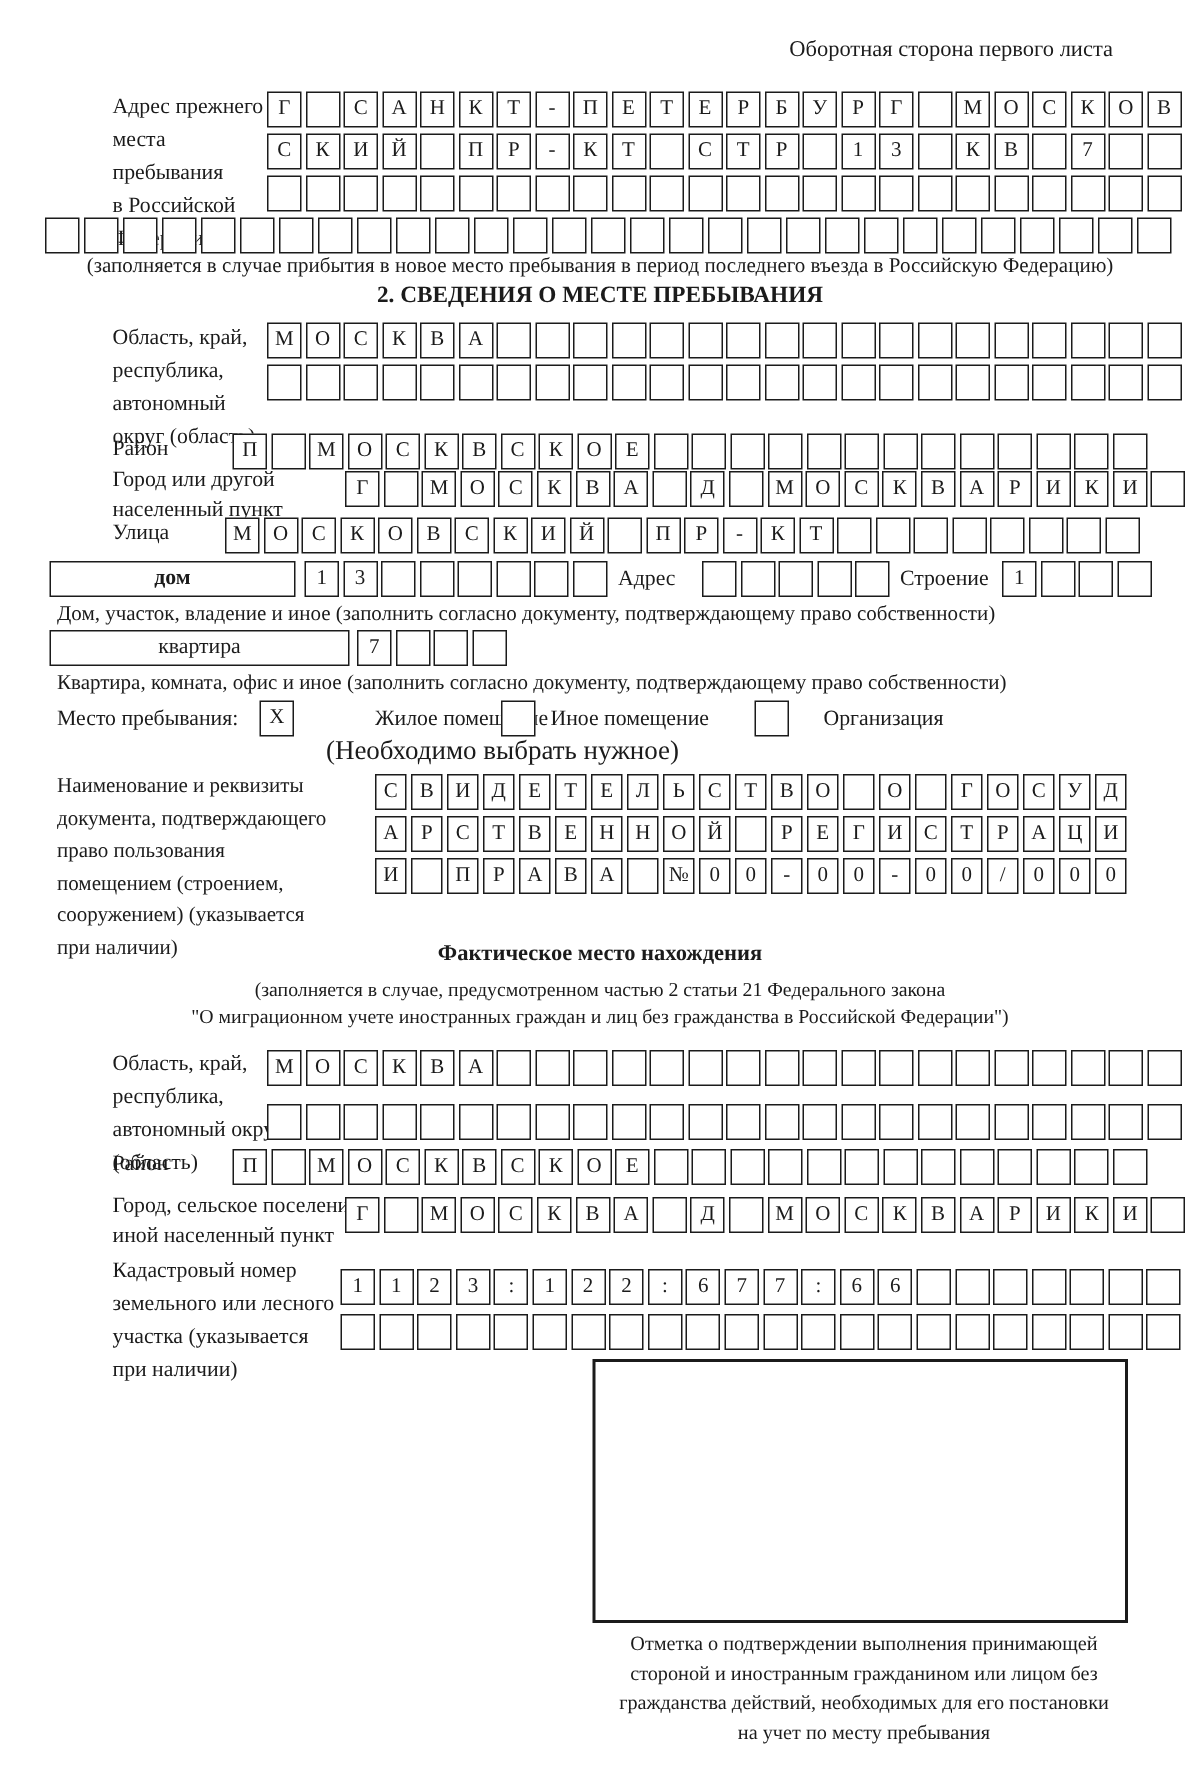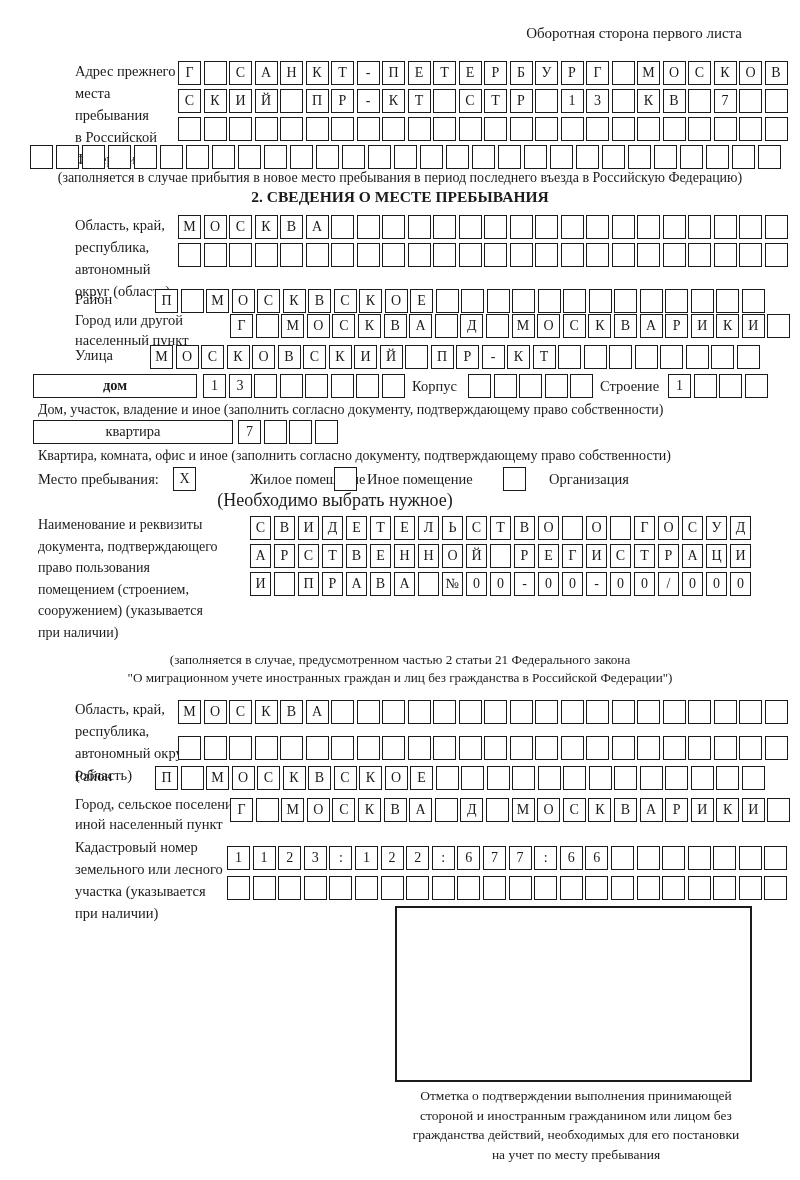--- a/index.html
+++ b/index.html
@@ -299,21 +299,21 @@
   <div class="abs cellrow g24" style="top:374px;left:203px;">
       <span class="cell">1</span>
       <span class="cell">3</span>
       <span class="cell"></span>
       <span class="cell"></span>
       <span class="cell"></span>
       <span class="cell"></span>
       <span class="cell"></span>
       <span class="cell"></span>
     </div>
-  <div class="abs lbl" style="top:375px;left:412px;">Корпус</div>
+  <div class="abs lbl" style="top:375px;left:412px;">Адрес</div>
   <div class="abs cellrow g24" style="top:374px;left:468px;">
       <span class="cell"></span>
       <span class="cell"></span>
       <span class="cell"></span>
       <span class="cell"></span>
       <span class="cell"></span>
     </div>
   <div class="abs lbl" style="top:375px;left:600px;">Строение</div>
   <div class="abs cellrow g24" style="top:374px;left:668px;">
       <span class="cell">1</span>
@@ -410,20 +410,21 @@
       <span class="cell">0</span>
       <span class="cell">-</span>
       <span class="cell">0</span>
       <span class="cell">0</span>
       <span class="cell">/</span>
       <span class="cell">0</span>
       <span class="cell">0</span>
       <span class="cell">0</span>
     </div>
 
+  <div class="abs ctr bold" style="top:628px;left:0;width:800px;font-size:15px;">Фактическое место нахождения</div>
   <div class="abs note ctr" style="top:652px;left:0;width:800px;font-size:13.2px;">(заполняется в случае, предусмотренном частью 2 статьи 21 Федерального закона</div>
   <div class="abs note ctr" style="top:670px;left:0;width:800px;font-size:13.2px;">"О миграционном учете иностранных граждан и лиц без гражданства в Российской Федерации")</div>
 
   <div class="abs lbl" style="top:698px;left:75px;width:130px;">Область, край,
 республика,
 автономный округ
 (область)</div>
   <div class="abs cellrow g24" style="top:700px;left:178px;">
       <span class="cell">М</span>
       <span class="cell">О</span>

